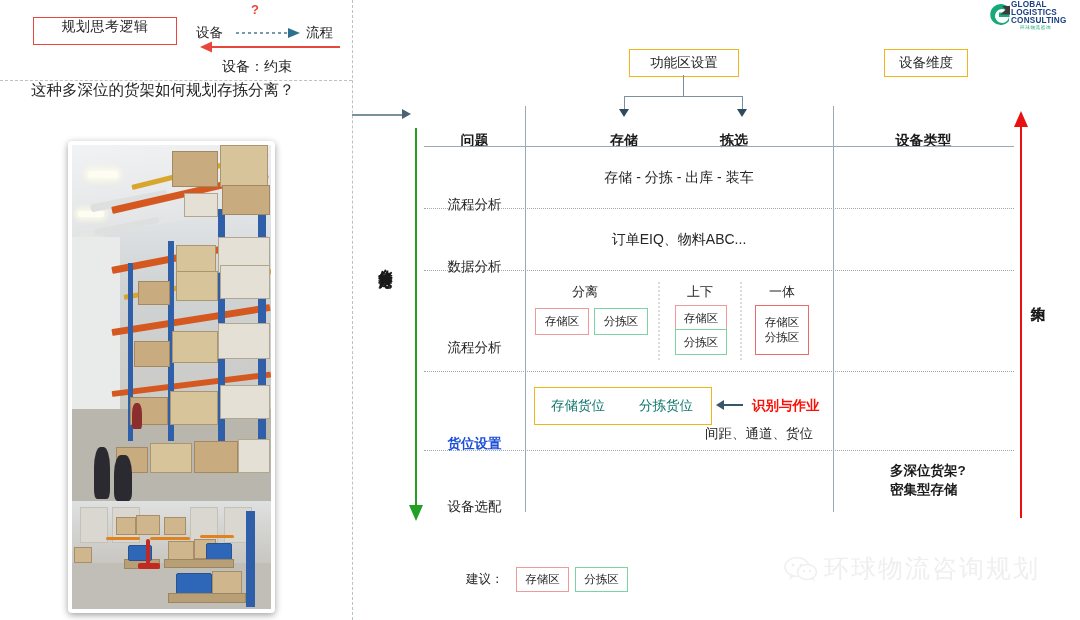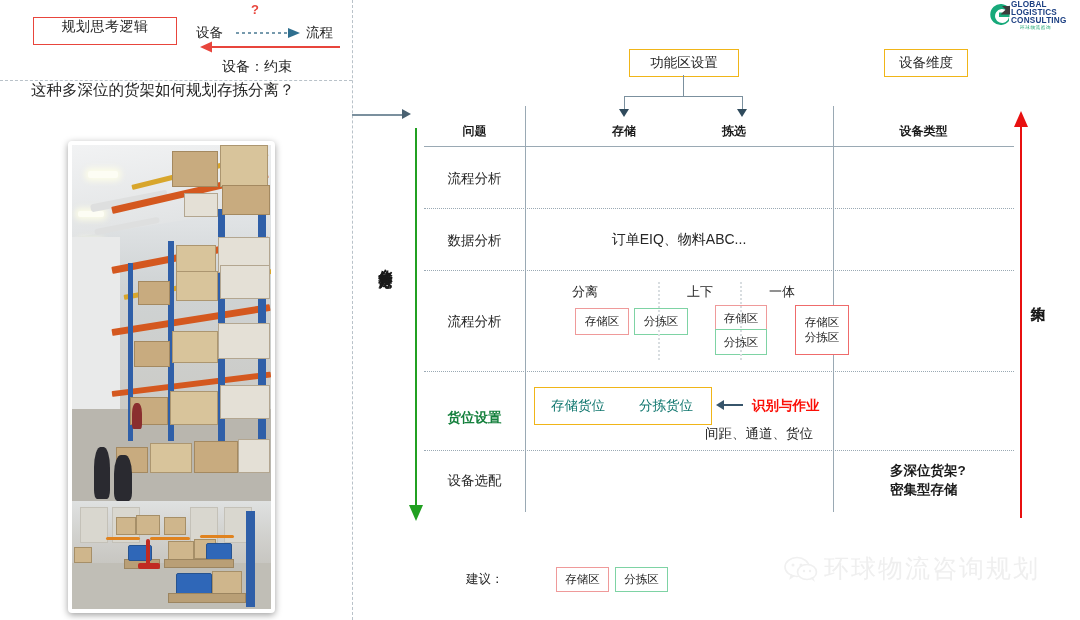--- a/index.html
+++ b/index.html
@@ -100,35 +100,35 @@
   .br-hl{position:absolute;left:619px;top:109px;width:0;height:0;
     border-left:5px solid transparent;border-right:5px solid transparent;border-top:8px solid #2f4a5c;}
   .br-hr{position:absolute;left:737px;top:109px;width:0;height:0;
     border-left:5px solid transparent;border-right:5px solid transparent;border-top:8px solid #2f4a5c;}
 
   
   .mx{position:absolute;left:424px;top:106px;width:590px;height:406px;}
   .col-div{position:absolute;top:0;width:1.4px;background:#9aa9b4;}
   #cdiv1{left:101px;height:406px;}
   #cdiv2{left:409px;height:406px;}
-  .hdr{position:absolute;top:17px;font-size:12px;font-weight:bold;color:#1a1a1a;text-align:center;}
+  .hdr{position:absolute;top:26px;font-size:14px;font-weight:bold;color:#1a1a1a;text-align:center;}
   #hdr-q{left:0;width:101px;}
   #hdr-store{left:150px;width:100px;}
   #hdr-pick{left:260px;width:100px;}
   #hdr-equip{left:409px;width:181px;}
   .hline{position:absolute;left:0;top:40px;width:590px;height:1.2px;background:#9aa9b4;}
   .rsep{position:absolute;left:0;width:590px;border-top:1.3px dotted #9aa9b4;}
-  .rowlbl{position:absolute;left:0;width:101px;text-align:center;font-size:13.5px;color:#262626;}
-  .rowlbl.hi{color:#15803d;font-weight:bold;}
+  .rowlbl{position:absolute;left:0;width:101px;text-align:center;font-size:13.5px;color:#262626;margin-top:26px;}
+  .rowlbl.hi{color:#1d4ed8;font-weight:bold;}
   .cellc{position:absolute;text-align:center;font-size:14px;color:#262626;}
 
   
   .chip{
     position:absolute;display:flex;align-items:center;justify-content:center;
-    font-size:11.5px;color:#262626;background:#fff;border:1.3px solid #ef9a9a;margin-left:40px;
+    font-size:11.5px;color:#262626;background:#fff;border:1.3px solid #ef9a9a;
   }
   .chip.green{border-color:#7ed3a4;}
   .chip.red{border-color:#ef6b6b;}
   .subttl{position:absolute;font-size:13px;color:#262626;text-align:center;}
   .sdiv{position:absolute;width:0;border-left:2.5px dotted #d8dde0;}
 
   .ybox{
     position:absolute;border:1.6px solid #f0b518;background:#fff;
     font-size:13.5px;color:#0f766e;
   }
@@ -314,20 +314,21 @@
     <div class="hdr" id="hdr-pick">拣选</div>
     <div class="hdr" id="hdr-equip">设备类型</div>
     <div class="hline"></div>
 
     <div class="rsep" style="top:102px;"></div>
     <div class="rsep" style="top:164px;"></div>
     <div class="rsep" style="top:265px;"></div>
     <div class="rsep" style="top:344px;"></div>
 
     <div class="rowlbl" style="top:64px;">流程分析</div>
+    <div class="cellc" style="left:101px;top:63px;width:308px;">存储 - 分拣 - 出库 - 装车</div>
 
     <div class="rowlbl" style="top:126px;">数据分析</div>
     <div class="cellc" style="left:101px;top:125px;width:308px;">订单EIQ、物料ABC...</div>
 
     <div class="rowlbl" style="top:207px;">流程分析</div>
 
     <div class="subttl" style="left:106px;top:177px;width:110px;">分离</div>
     <div class="chip" style="left:111px;top:202px;width:52px;height:25px;">
       <span>存储区</span>
     </div>

